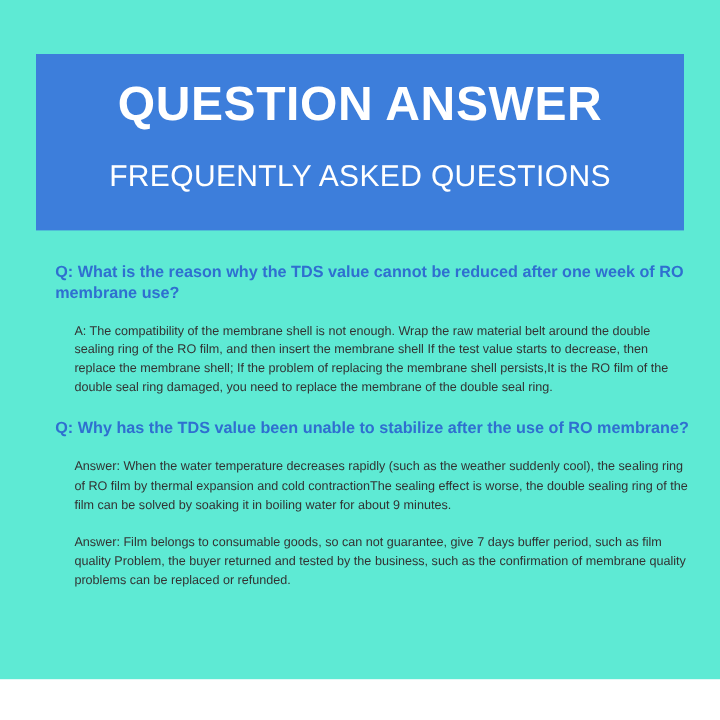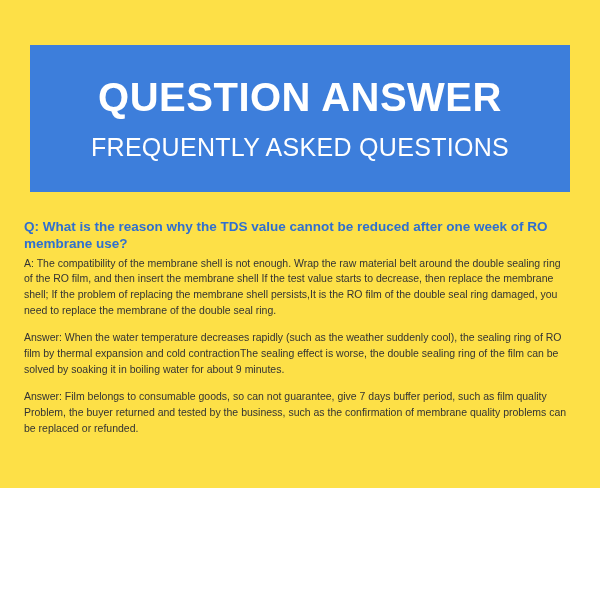--- a/index.html
+++ b/index.html
@@ -9,22 +9,22 @@
   body {
     width: 600px;
     height: 600px;
     background: #ffffff;
     font-family: "Liberation Sans", sans-serif;
     overflow: hidden;
   }
   .page {
     position: relative;
     width: 600px;
-    height: 488px;
-    background: #fde047;
+    height: 566px;
+    background: #5eead4;
     box-sizing: border-box;
   }
   .banner {
     position: absolute;
     left: 30px;
     top: 45px;
     width: 540px;
     height: 147px;
     background: #3d7edb;
     display: flex;
@@ -40,45 +40,45 @@
     letter-spacing: 0.5px;
     line-height: 1.1;
     text-align: center;
     margin: 0 0 14px 0;
   }
   .banner-subtitle {
     color: #ffffff;
     font-size: 25px;
     font-weight: normal;
     letter-spacing: 0.3px;
-    margin: 0;
+    margin: 10px;
   }
   .faq {
     position: absolute;
-    left: 24px;
+    left: 46px;
     top: 218px;
     width: 546px;
     box-sizing: border-box;
   }
   .faq-item {
     margin-bottom: 11px;
   }
   .faq-q {
     color: #2f6fd0;
     font-size: 13.5px;
     font-weight: bold;
     line-height: 1.28;
     margin: 0 0 3px 0;
   }
   .faq-a {
     color: #333333;
     font-size: 10.5px;
     font-weight: normal;
     line-height: 1.52;
-    margin: 0;
+    margin: 16px;
     text-align: left;
   }
 </style>
 </head>
 <body>
 
 <div class="page">
 
   <div class="banner">
     <div class="banner-title">QUESTION ANSWER</div>
@@ -86,20 +86,21 @@
   </div>
 
   <div class="faq">
 
     <div class="faq-item">
       <p class="faq-q">Q: What is the reason why the TDS value cannot be reduced  after one week of RO membrane use?</p>
       <p class="faq-a">A: The compatibility of the membrane shell is not enough. Wrap the raw material belt around the double sealing ring of the RO film, and then insert the membrane shell If the test value starts to decrease, then replace the membrane shell; If the problem of replacing the membrane shell persists,It is the RO film of the double seal ring damaged, you need to replace the membrane of the double seal ring.</p>
     </div>
 
     <div class="faq-item">
+      <p class="faq-q">Q: Why has the TDS value been unable to stabilize after the use of RO membrane?</p>
       <p class="faq-a">Answer: When the water temperature decreases rapidly (such as the weather suddenly cool), the sealing ring of RO film by thermal expansion and cold contractionThe sealing effect is worse, the double sealing ring of the film can be solved by soaking it in boiling water for about 9 minutes.</p>
     </div>
 
     <div class="faq-item">
     </div>
 
     <div class="faq-item">
       <p class="faq-a">Answer: Film belongs to consumable goods, so can not guarantee, give 7 days buffer period, such as film quality Problem, the buyer returned and tested by the business, such as the confirmation of membrane quality problems can be replaced or refunded.</p>
     </div>
 

